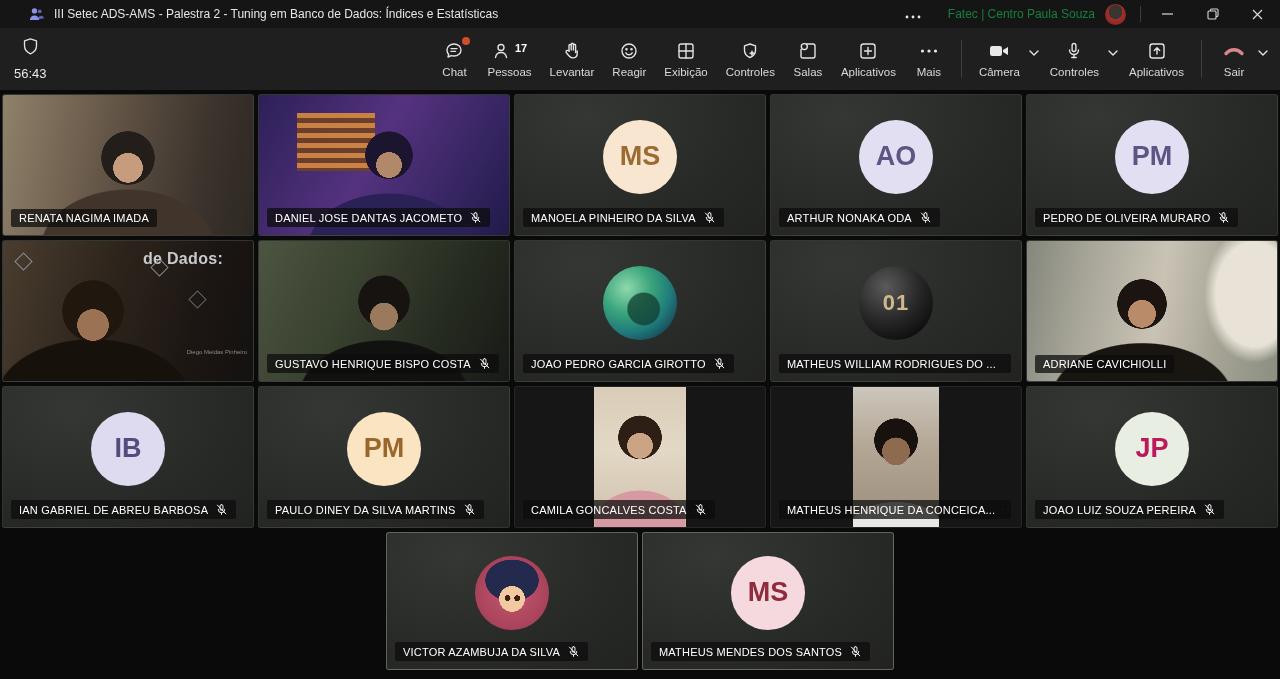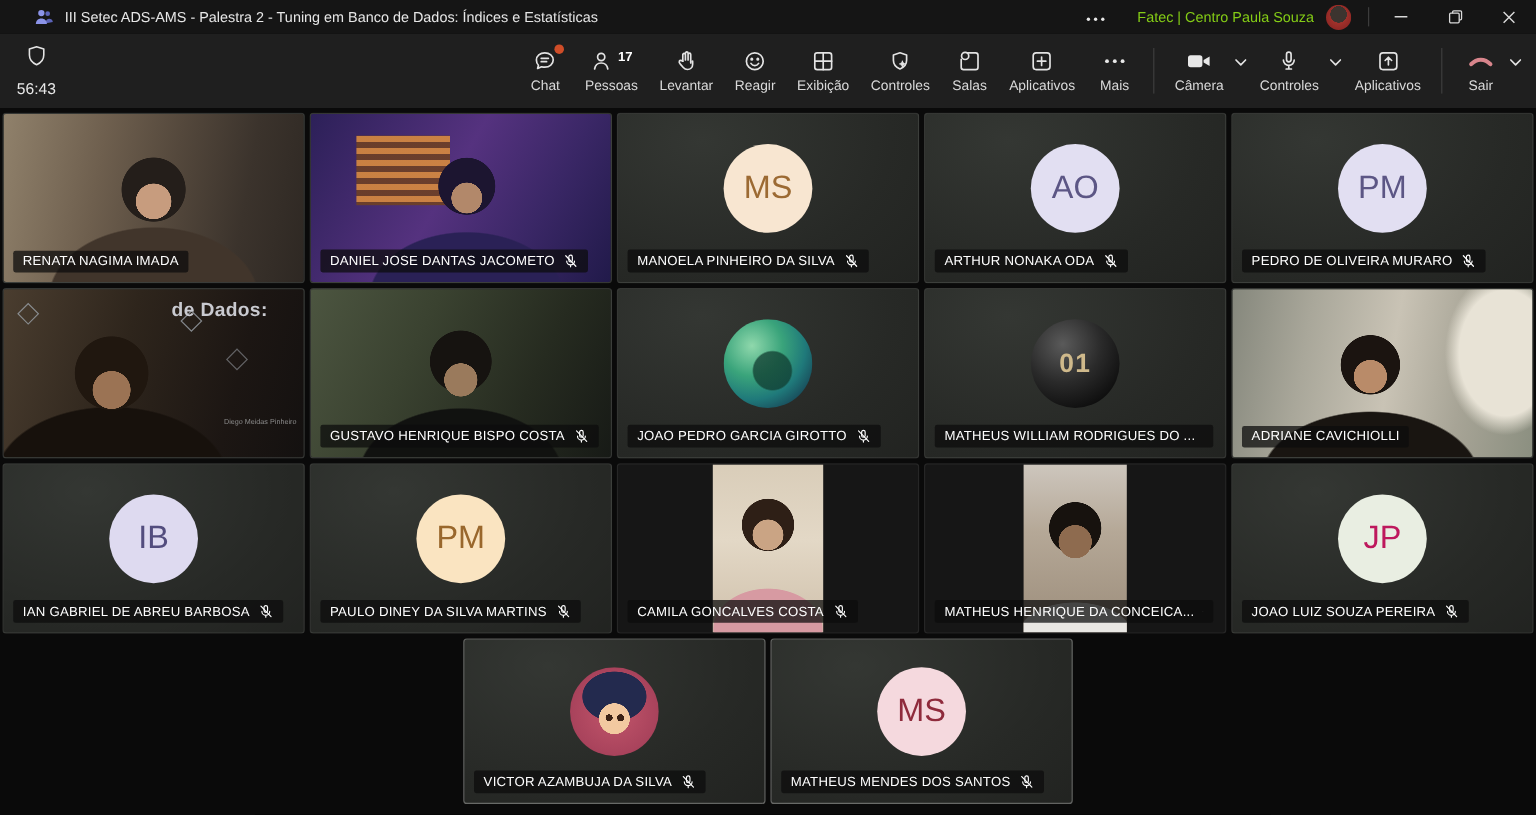--- a/index.html
+++ b/index.html
@@ -5,21 +5,21 @@
   * { margin:0; padding:0; box-sizing:border-box; }
   html,body { width:1280px; height:679px; overflow:hidden; background:#000;
     font-family:"Liberation Sans", sans-serif; }
 
   
   .titlebar { height:28px; background:#151515; display:flex; align-items:center; padding-left:28px; }
   .teams-logo { width:17px; height:17px; flex:0 0 auto; }
   .tb-title { margin-left:9px; font-size:12px; color:#e6e6e6; white-space:nowrap; }
   .tb-right { margin-left:auto; display:flex; align-items:center; height:100%; }
   .tb-more { width:34px; text-align:center; color:#c8c8c8; cursor:default; }
-  .tb-account { font-size:12px; color:#84cc16; margin:0 10px 0 18px; white-space:nowrap; }
+  .tb-account { font-size:12px; color:#15803d; margin:0 10px 0 18px; white-space:nowrap; }
   .tb-avatar { width:21px; height:21px; border-radius:50%; margin-right:14px;
     background: radial-gradient(circle 7px at 50% 38%, #3c342f 97%, transparent),
                 radial-gradient(circle at 50% 45%, #b33b32 0%, #8e2724 75%, #6e1d1b 100%); }
   .tb-divider { width:1px; height:16px; background:#3c3c3c; margin-right:4px; }
   .win-btn { width:45px; height:28px; display:flex; align-items:center; justify-content:center; }
   .win-btn svg { display:block; }
 
   
   .toolbar { height:62px; background:#1f1f1f; display:flex; align-items:center; padding:0 10px 0 14px; }
   .timer-wrap { display:flex; align-items:center; gap:10px; color:#e8e8e8; font-size:13px;flex-direction:column; }
@@ -41,21 +41,21 @@
     border:1px solid rgba(255,255,255,.07); }
   .row4 .tile { height:138px; border-color:rgba(255,255,255,.28); }
 
   .name-pill { position:absolute; left:8px; bottom:8px; display:flex; align-items:center; gap:7px;
     background:rgba(12,12,12,.74); color:#fff; font-size:11px; letter-spacing:.2px;
     padding:3px 8px; border-radius:2px; max-width:calc(100% - 18px);
     white-space:nowrap; overflow:hidden; }
 
   .avatar { width:74px; height:74px; border-radius:50%; position:absolute; left:50%; top:44%;
     transform:translate(-50%,-50%); display:flex; align-items:center; justify-content:center;
-    font-size:27px; font-weight:400; }
+    font-size:27px; font-weight:700; }
 
   .feed { position:absolute; inset:0; background-repeat:no-repeat; }
   .strip { position:absolute; top:0; bottom:0; left:50%; transform:translateX(-50%); }
 
   
   .f-renata { background-image:
     radial-gradient(circle 15px at 50% 52%, #c79c7e 98%, transparent),
     radial-gradient(circle 27px at 50% 45%, #241e1a 98%, transparent),
     radial-gradient(ellipse 88px 60px at 50% 110%, #41352b 98%, transparent),
     linear-gradient(100deg, #90816b 0%, #6e5f4e 32%, #54483c 55%, #3b332c 78%, #2e2823 100%); }

